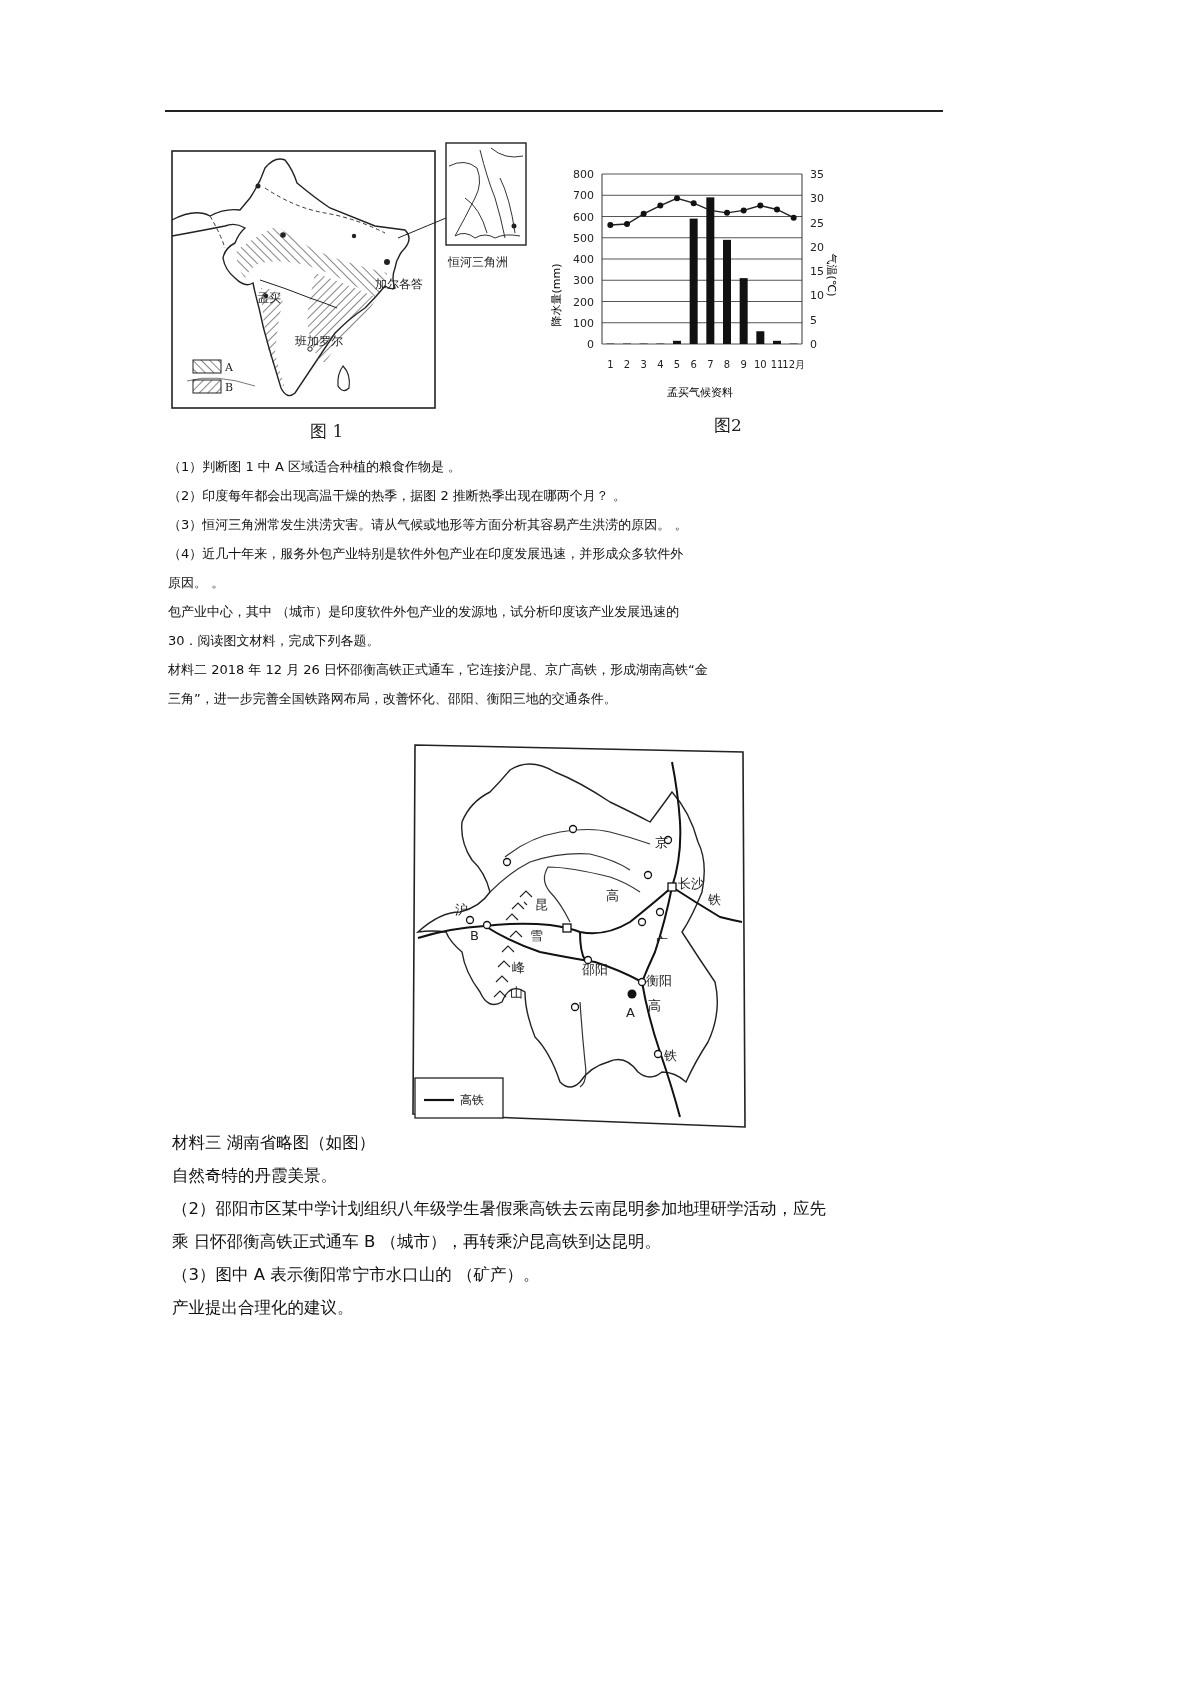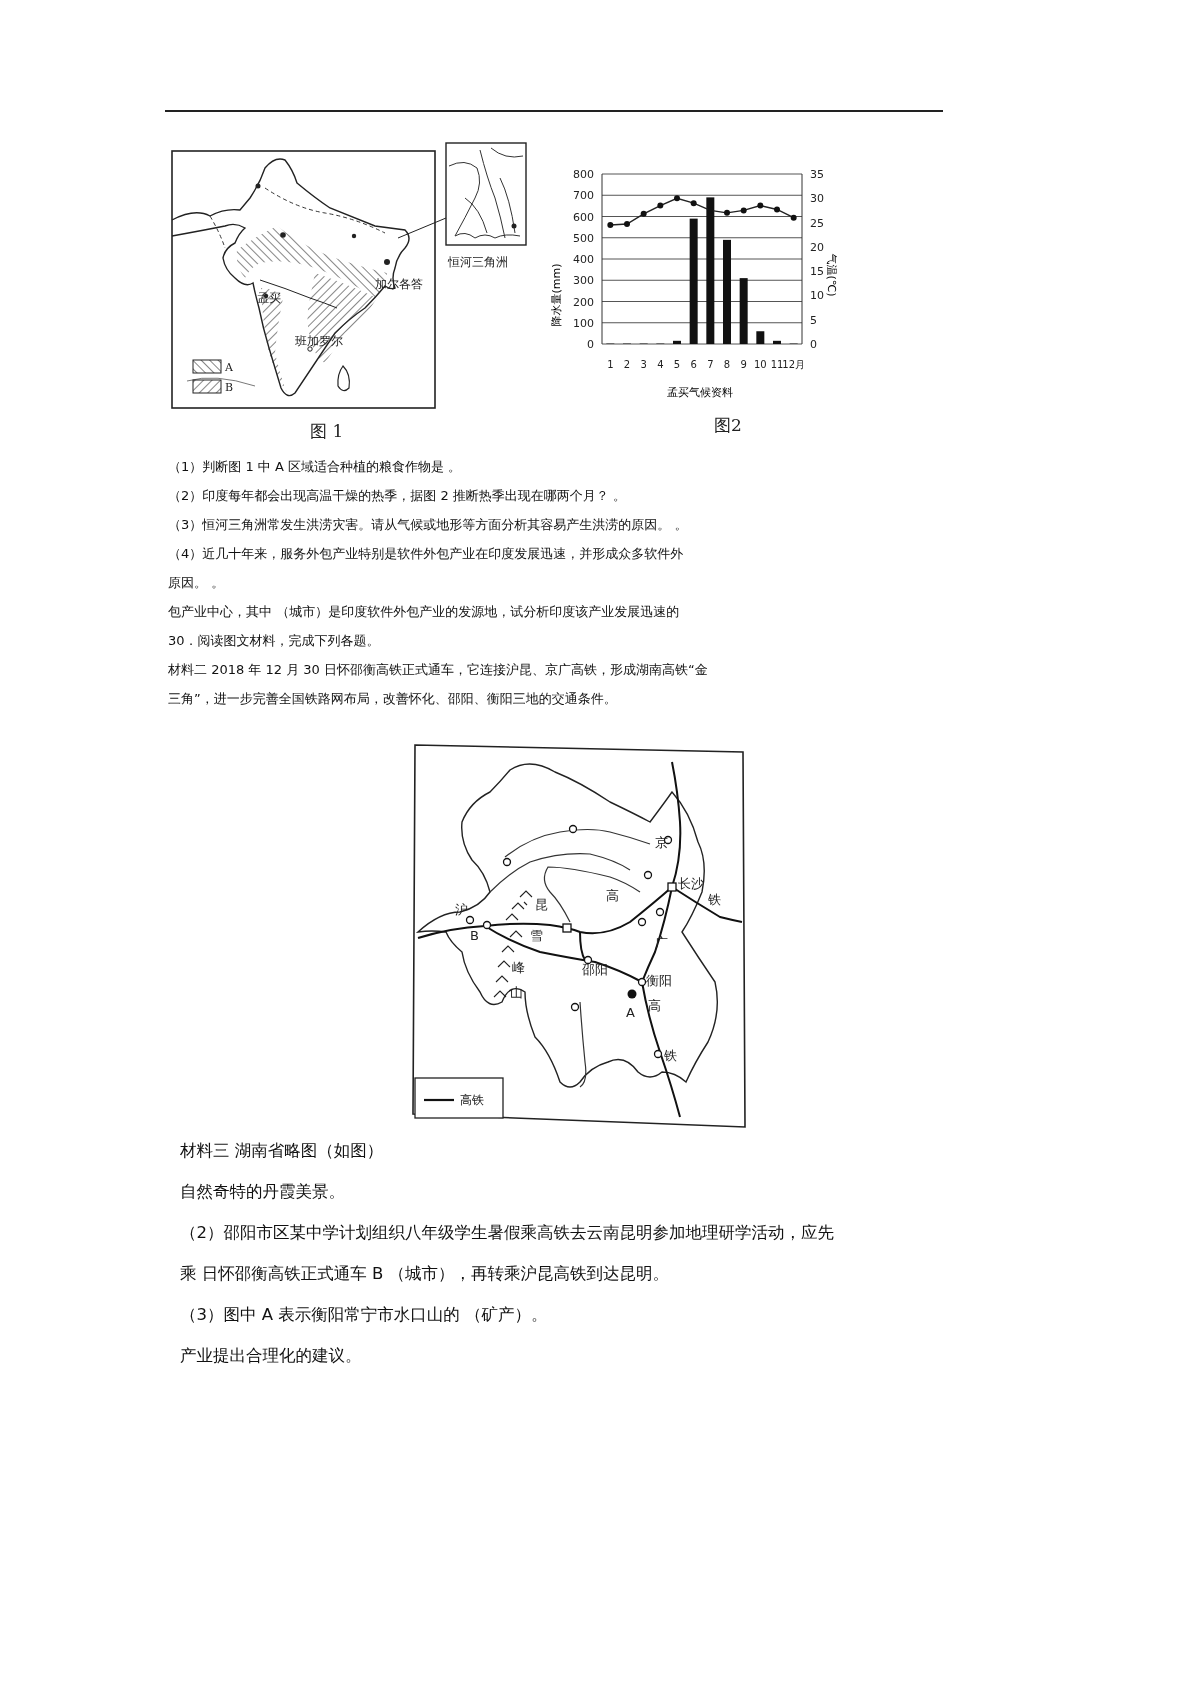--- a/index.html
+++ b/index.html
@@ -4,21 +4,21 @@
 <style>
   html, body { margin:0; padding:0; background:#ffffff; }
   body { width:1200px; height:1698px; position:relative; overflow:hidden;
          font-family:"DejaVu Sans", "Liberation Sans", sans-serif; color:#111; }
   .rule { position:absolute; left:165px; top:110px; width:778px; height:2px; background:#222; }
   .abs { position:absolute; }
   .fig-caption { position:absolute; font-family:"DejaVu Serif", "Liberation Serif", serif; font-size:17px; color:#222; }
   .text-block { position:absolute; left:168px; top:452px; width:780px; font-size:13px; line-height:29px; color:#111; }
   .text-block p { margin:0; white-space:nowrap; }
   .text-block2 { position:absolute; left:168px; top:1124px; width:780px; font-size:16.5px; line-height:29px; color:#111; }
-  .text-block2 p { margin:12px; white-space:nowrap; }
+  .text-block2 p { margin:4px; white-space:nowrap; }
   .map-label { font-family:"DejaVu Serif","Liberation Serif",serif; fill:#222; }
   svg text { font-family:"DejaVu Sans","Liberation Sans",sans-serif; }
 </style>
 </head>
 <body>
 
 <div class="rule"></div>
 
 <svg class="abs" style="left:165px;top:138px;" width="370" height="280" viewBox="0 0 370 280">
   <defs>
@@ -163,21 +163,21 @@
 <div class="fig-caption" style="left:714px;top:414px;">图2</div>
 
 <div class="text-block">
   <p>（1）判断图 1 中 A 区域适合种植的粮食作物是 。</p>
   <p>（2）印度每年都会出现高温干燥的热季，据图 2 推断热季出现在哪两个月？ 。</p>
   <p>（3）恒河三角洲常发生洪涝灾害。请从气候或地形等方面分析其容易产生洪涝的原因。 。</p>
   <p>（4）近几十年来，服务外包产业特别是软件外包产业在印度发展迅速，并形成众多软件外</p>
   <p>原因。 。</p>
   <p>包产业中心，其中 （城市）是印度软件外包产业的发源地，试分析印度该产业发展迅速的</p>
   <p>30．阅读图文材料，完成下列各题。</p>
-  <p>材料二 2018 年 12 月 30 日怀邵衡高铁正式通车，它连接沪昆、京广高铁，形成湖南高铁“金</p>
+  <p>材料二 2018 年 12 月 26 日怀邵衡高铁正式通车，它连接沪昆、京广高铁，形成湖南高铁“金</p>
   <p>三角”，进一步完善全国铁路网布局，改善怀化、邵阳、衡阳三地的交通条件。</p>
 </div>
 
 <svg class="abs" style="left:410px;top:742px;" width="340" height="390" viewBox="0 0 340 390">
   <path d="M5 3 L333 10 L335 385 L3 372 Z" fill="#fff" stroke="#222" stroke-width="1.6"></path>
 
   <path d="M100 28 Q120 15 145 30 Q170 40 200 60 Q225 72 240 80 Q255 60 262 50 Q280 70 288 100 Q298 120 292 150 Q282 175 272 190 Q288 215 305 240 Q312 270 298 300 Q285 320 276 340 Q265 330 252 330 Q240 340 228 330 Q215 312 198 320 Q180 325 170 340 Q160 350 150 340 Q140 310 125 295 Q115 270 115 250 Q100 240 92 260 Q78 268 70 250 Q55 230 52 210 Q40 200 36 190 Q22 188 8 190 Q30 170 50 170 Q70 165 80 150 Q75 130 62 118 Q50 100 52 80 Q60 60 80 50 Q90 40 100 28 Z" fill="none" stroke="#222" stroke-width="1.4"></path>
 
   <g fill="none" stroke="#333" stroke-width="1.2">
     <path d="M95 115 Q120 95 150 90 Q180 85 200 90 Q220 95 240 102"></path>

